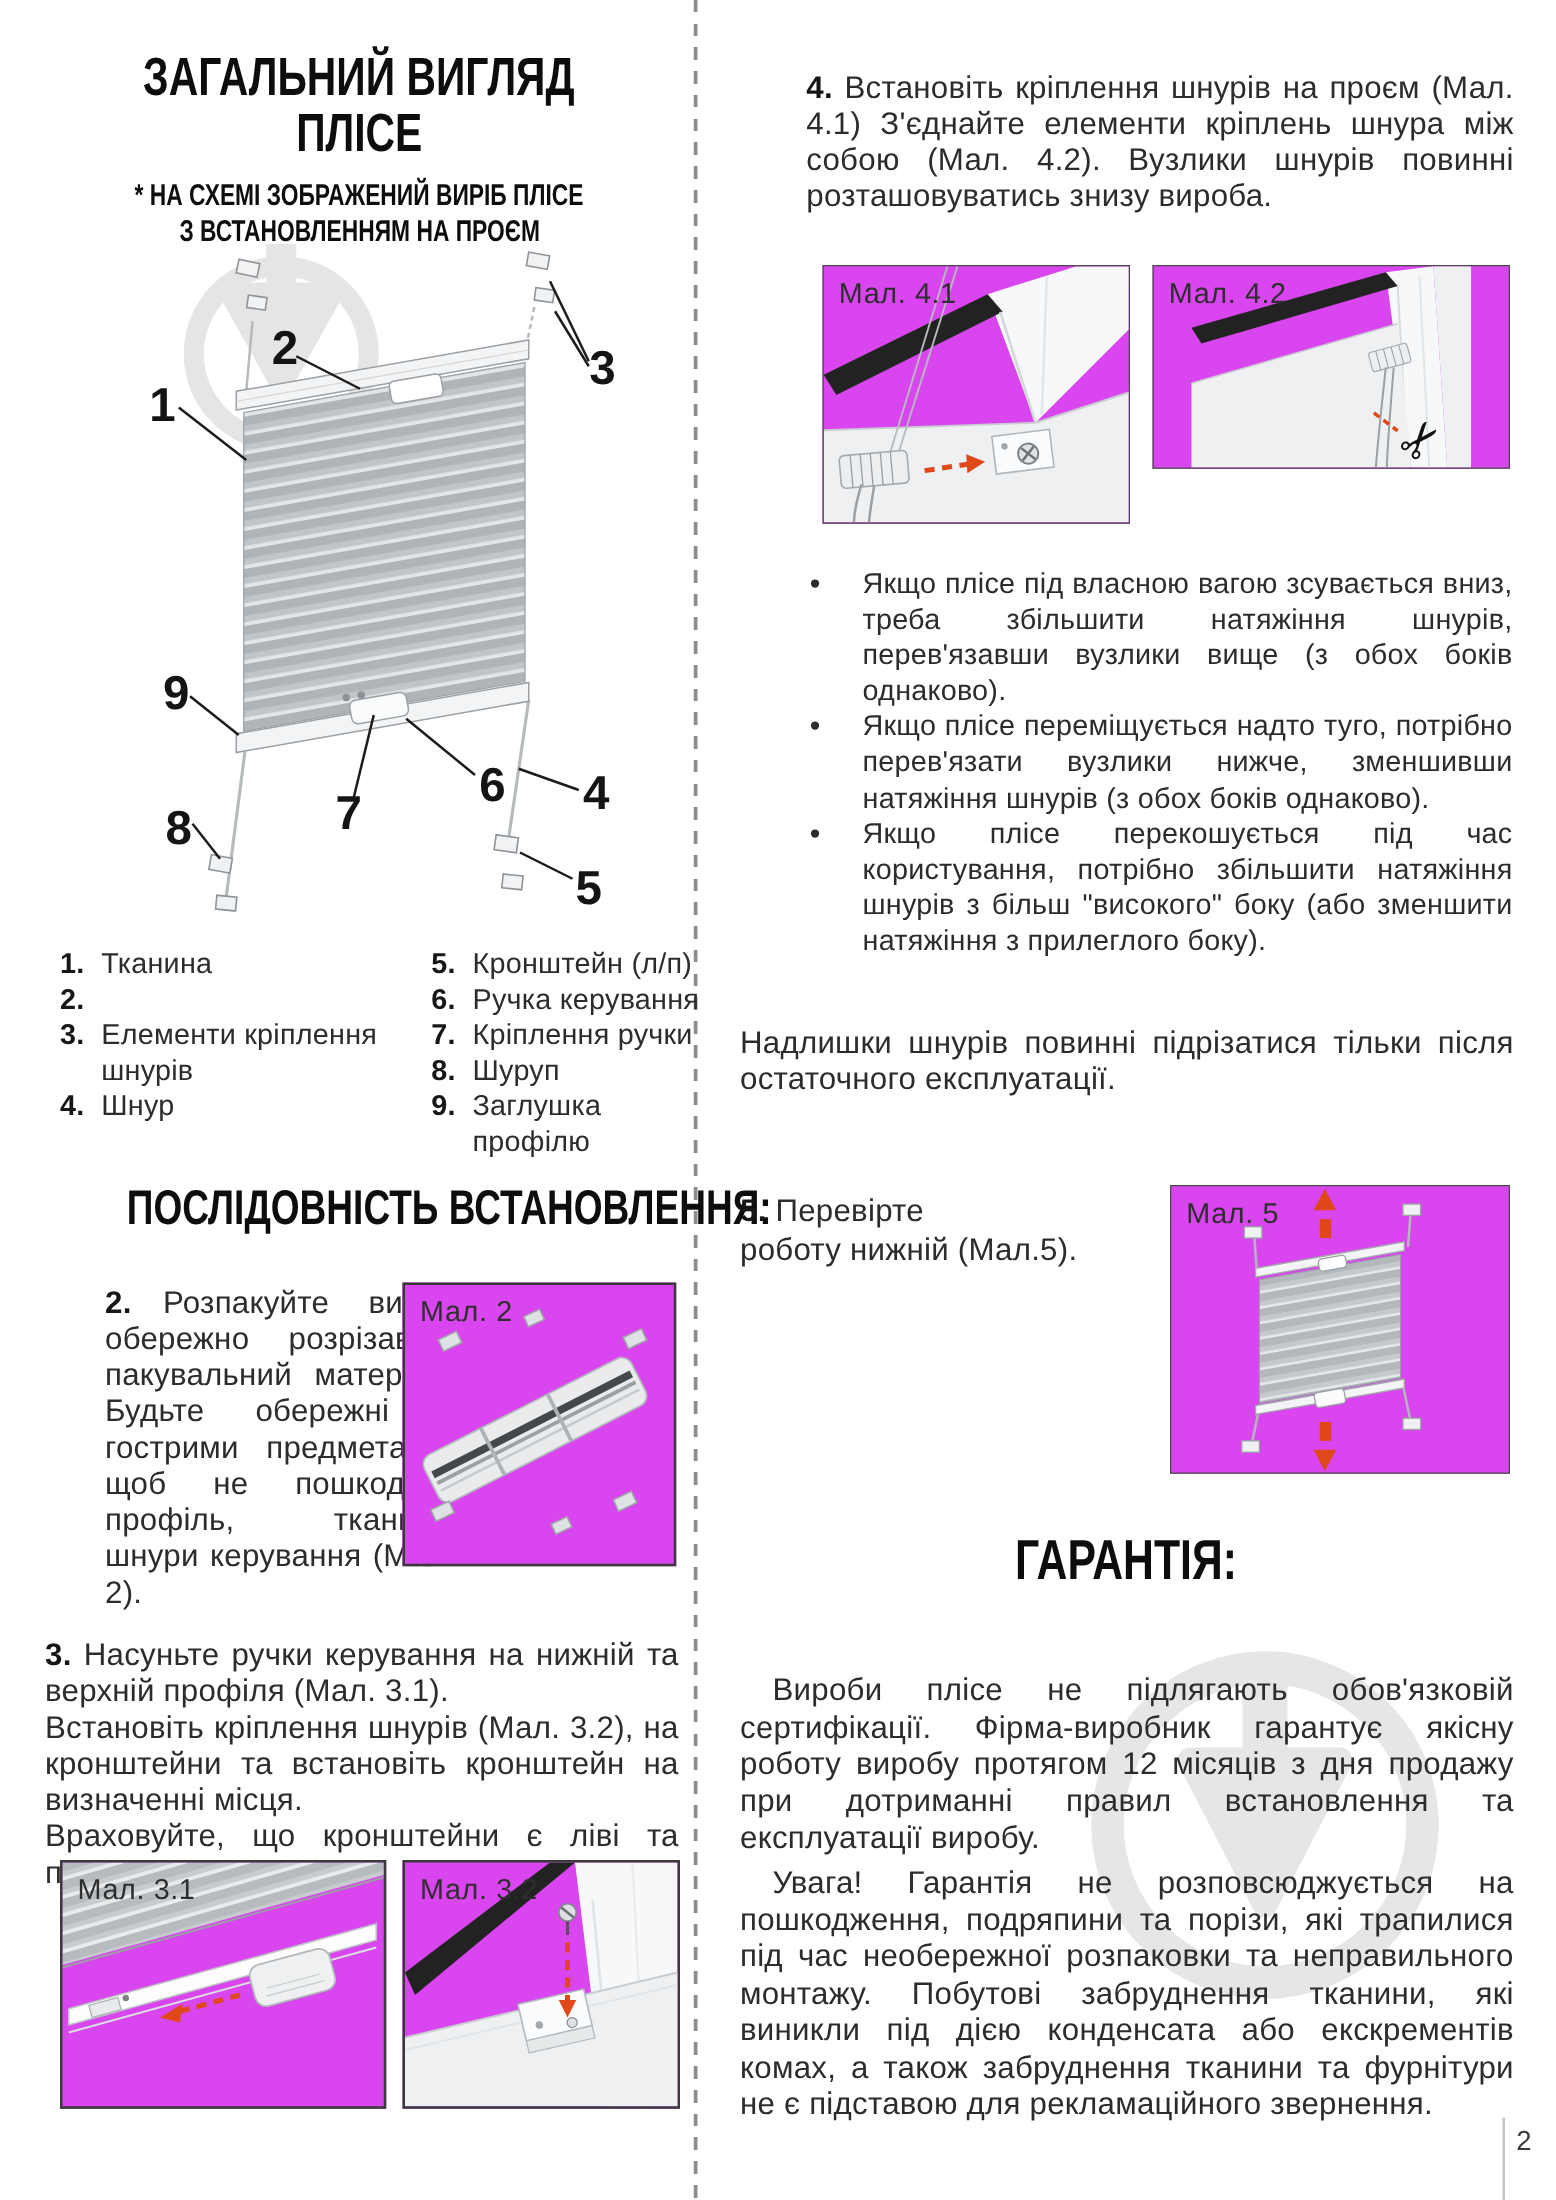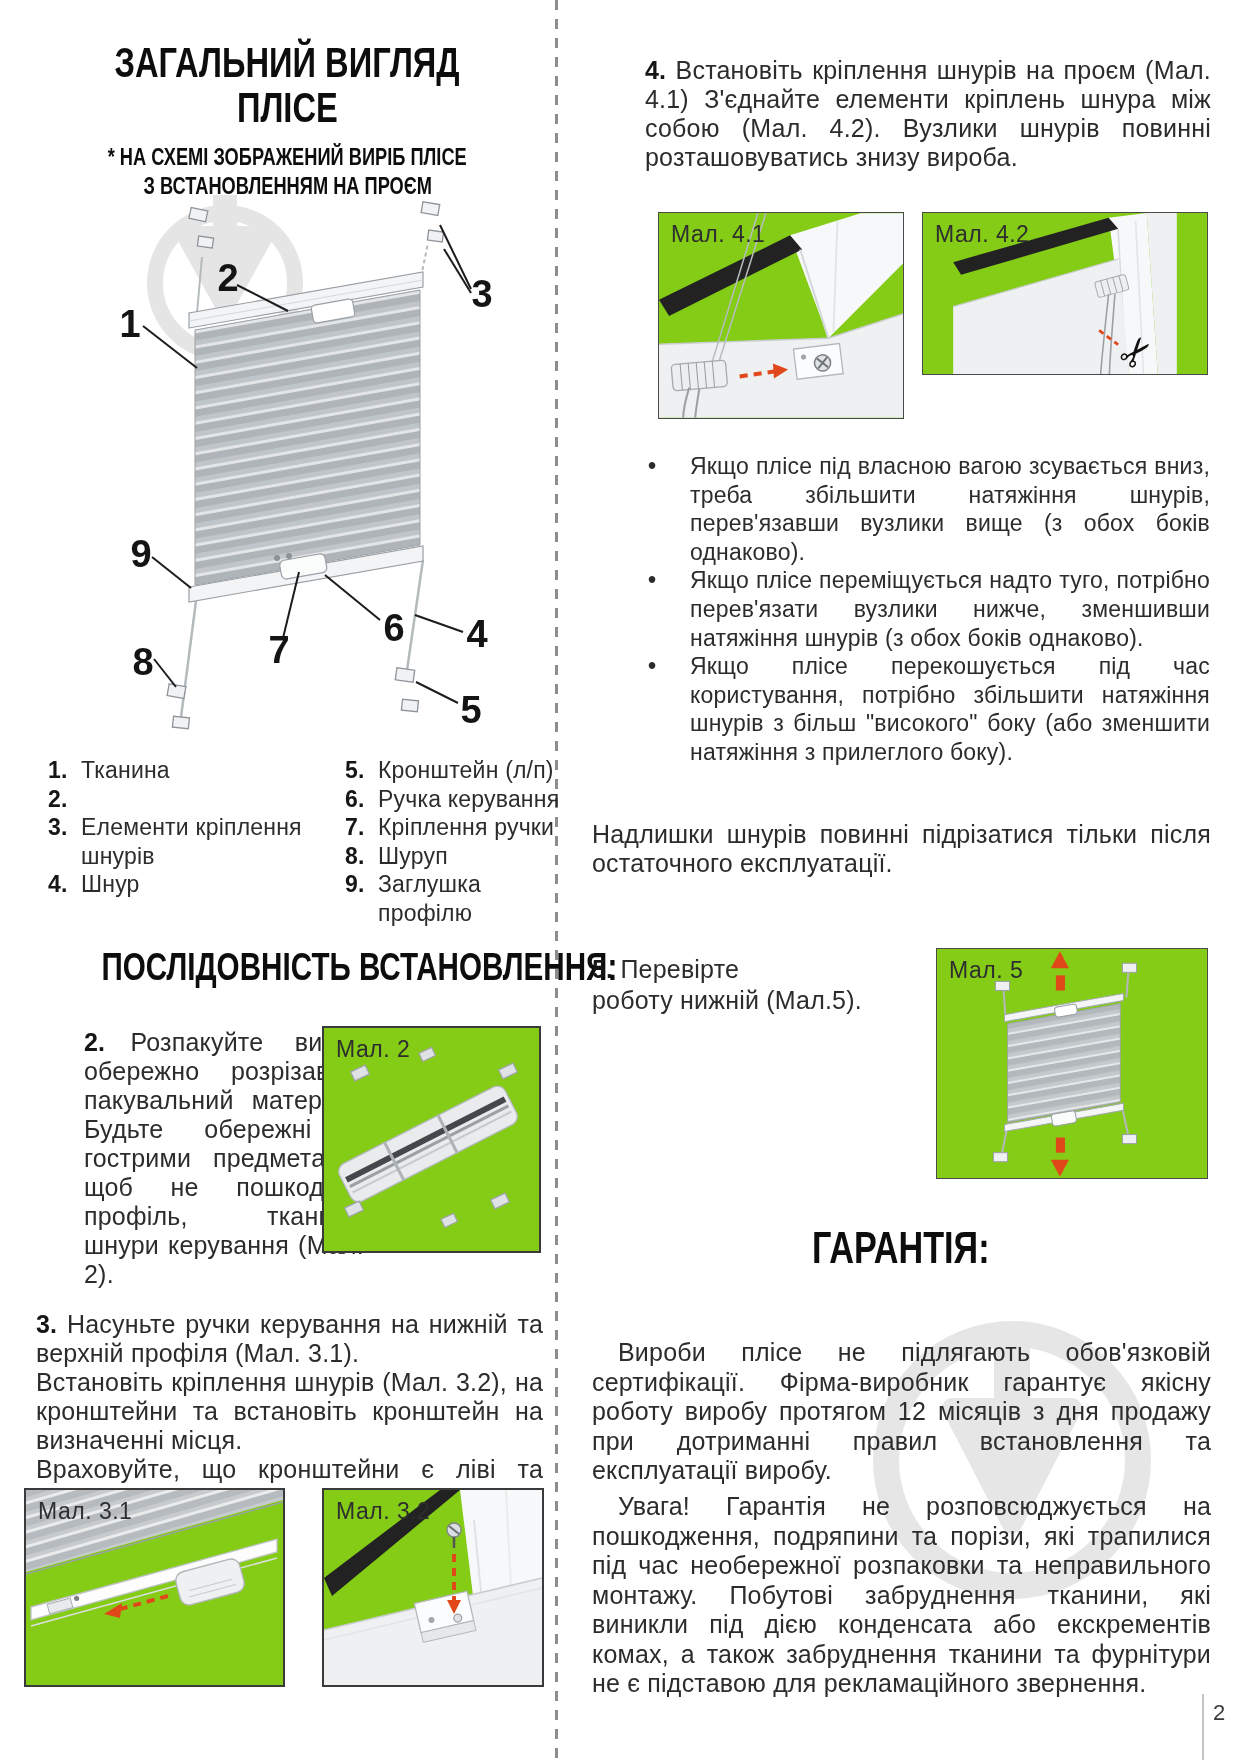--- a/index.html
+++ b/index.html
@@ -9,21 +9,21 @@
   .cond{display:inline-block;transform:scaleX(0.76);transform-origin:50% 50%;white-space:nowrap;}
   .h-title{font-size:43px;font-weight:800;color:#0d0d0d;line-height:1.04;letter-spacing:0;}
   .h-sub{font-size:24px;font-weight:700;color:#0d0d0d;line-height:1.2;}
   .h-seq{font-size:39px;font-weight:800;color:#0d0d0d;}
   .h-war{font-size:45px;font-weight:800;color:#0d0d0d;}
   .center{text-align:center;}
   .body-text{font-size:25px;line-height:29px;letter-spacing:0.2px;color:#2c2c2c;text-align:justify;}
   .bnum{font-weight:700;color:#161616;}
   .part{display:flex;font-size:23px;line-height:28.5px;letter-spacing:0.2px;}
   .part .pn{font-weight:700;min-width:33px;color:#161616;}
-  .fig{position:absolute;background:#84cc16;border:2px solid #3a3a3a;box-sizing:border-box;}
+  .fig{position:absolute;background:#d946ef;border:2px solid #3a3a3a;box-sizing:border-box;}
   .fig.thin{border-width:1.5px;border-color:#4a4a4a;}
   .fig svg{display:block;width:100%;height:100%;}
   .flabel{position:absolute;top:8px;left:12px;font-size:23px;color:#2e2e2e;letter-spacing:0.5px;z-index:2;}
   .divider{position:absolute;left:555px;top:0;width:3px;height:1760px;
            background:repeating-linear-gradient(180deg,#8d8d8d 0 10px,transparent 10px 19px);}
   .pagenum-line{position:absolute;left:1202px;top:1694px;width:2px;height:66px;background:#c4c4c4;}
   .pagenum{position:absolute;left:1213px;top:1700px;font-size:22px;color:#3a3a3a;}
   .bullets{list-style:none;margin:0;padding:0;}
   .bullets li{position:relative;padding-left:50px;font-size:23px;line-height:28.6px;
               letter-spacing:0.2px;text-align:justify;}
@@ -179,21 +179,21 @@
       </g>
     </svg>
   </div>
 
   <div class="abs body-text" style="left:36px;top:1310px;width:507px;">
     <div><span class="bnum">3.</span> <span>Насуньте ручки керування на нижній та верхній профіля (Мал. 3.1).</span></div>
     <div>Встановіть кріплення шнурів (Мал. 3.2), на кронштейни та встановіть кронштейн на визначенні місця.</div>
     <div>Враховуйте, що кронштейни є ліві та праві.</div>
   </div>
 
-  <div class="fig" style="left:24px;top:1488px;width:261px;height:199px;">
+  <div class="fig" style="left:48px;top:1488px;width:261px;height:199px;">
     <div class="flabel">Мал. 3.1</div>
     <svg viewBox="0 0 257 195">
       <defs>
         <pattern id="pl31" width="8" height="14" patternUnits="userSpaceOnUse" patternTransform="rotate(-16)">
           <rect width="8" height="14" fill="#c7cbce"></rect>
           <rect width="8" height="7" fill="#b6bbbf"></rect>
           <rect y="11" width="8" height="3" fill="#e9ebec"></rect>
         </pattern>
       </defs>
       <polygon points="0,0 257,0 257,10 0,82" fill="url(#pl31)"></polygon>

